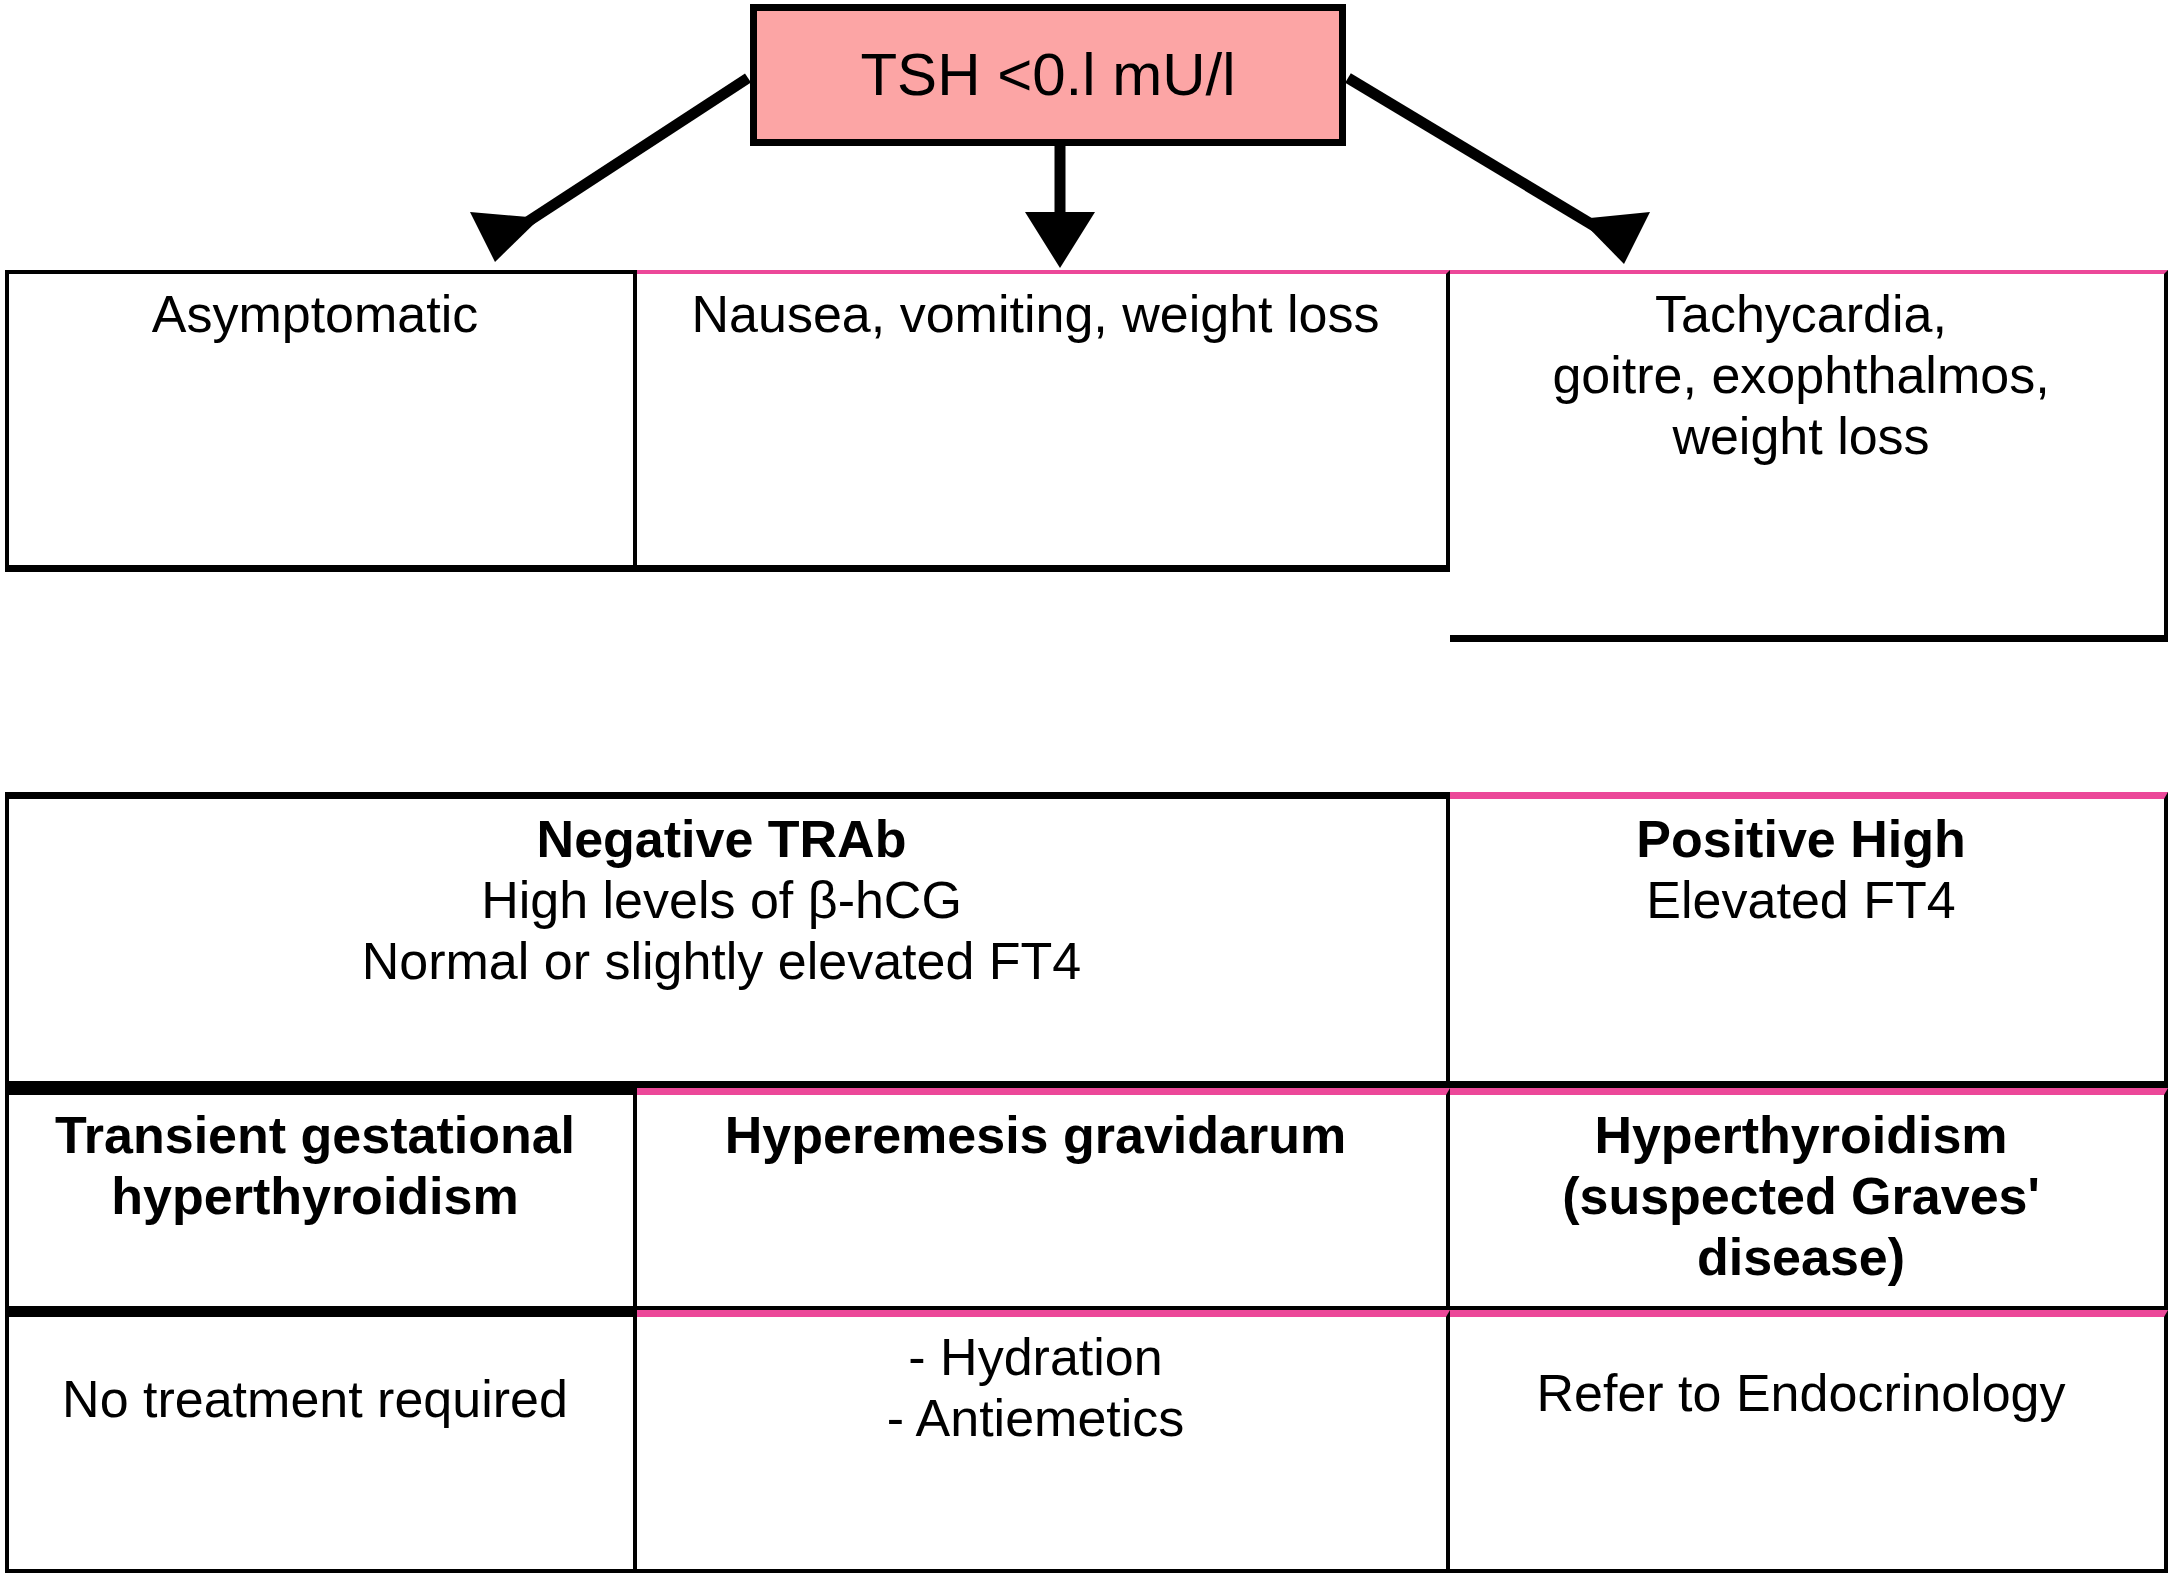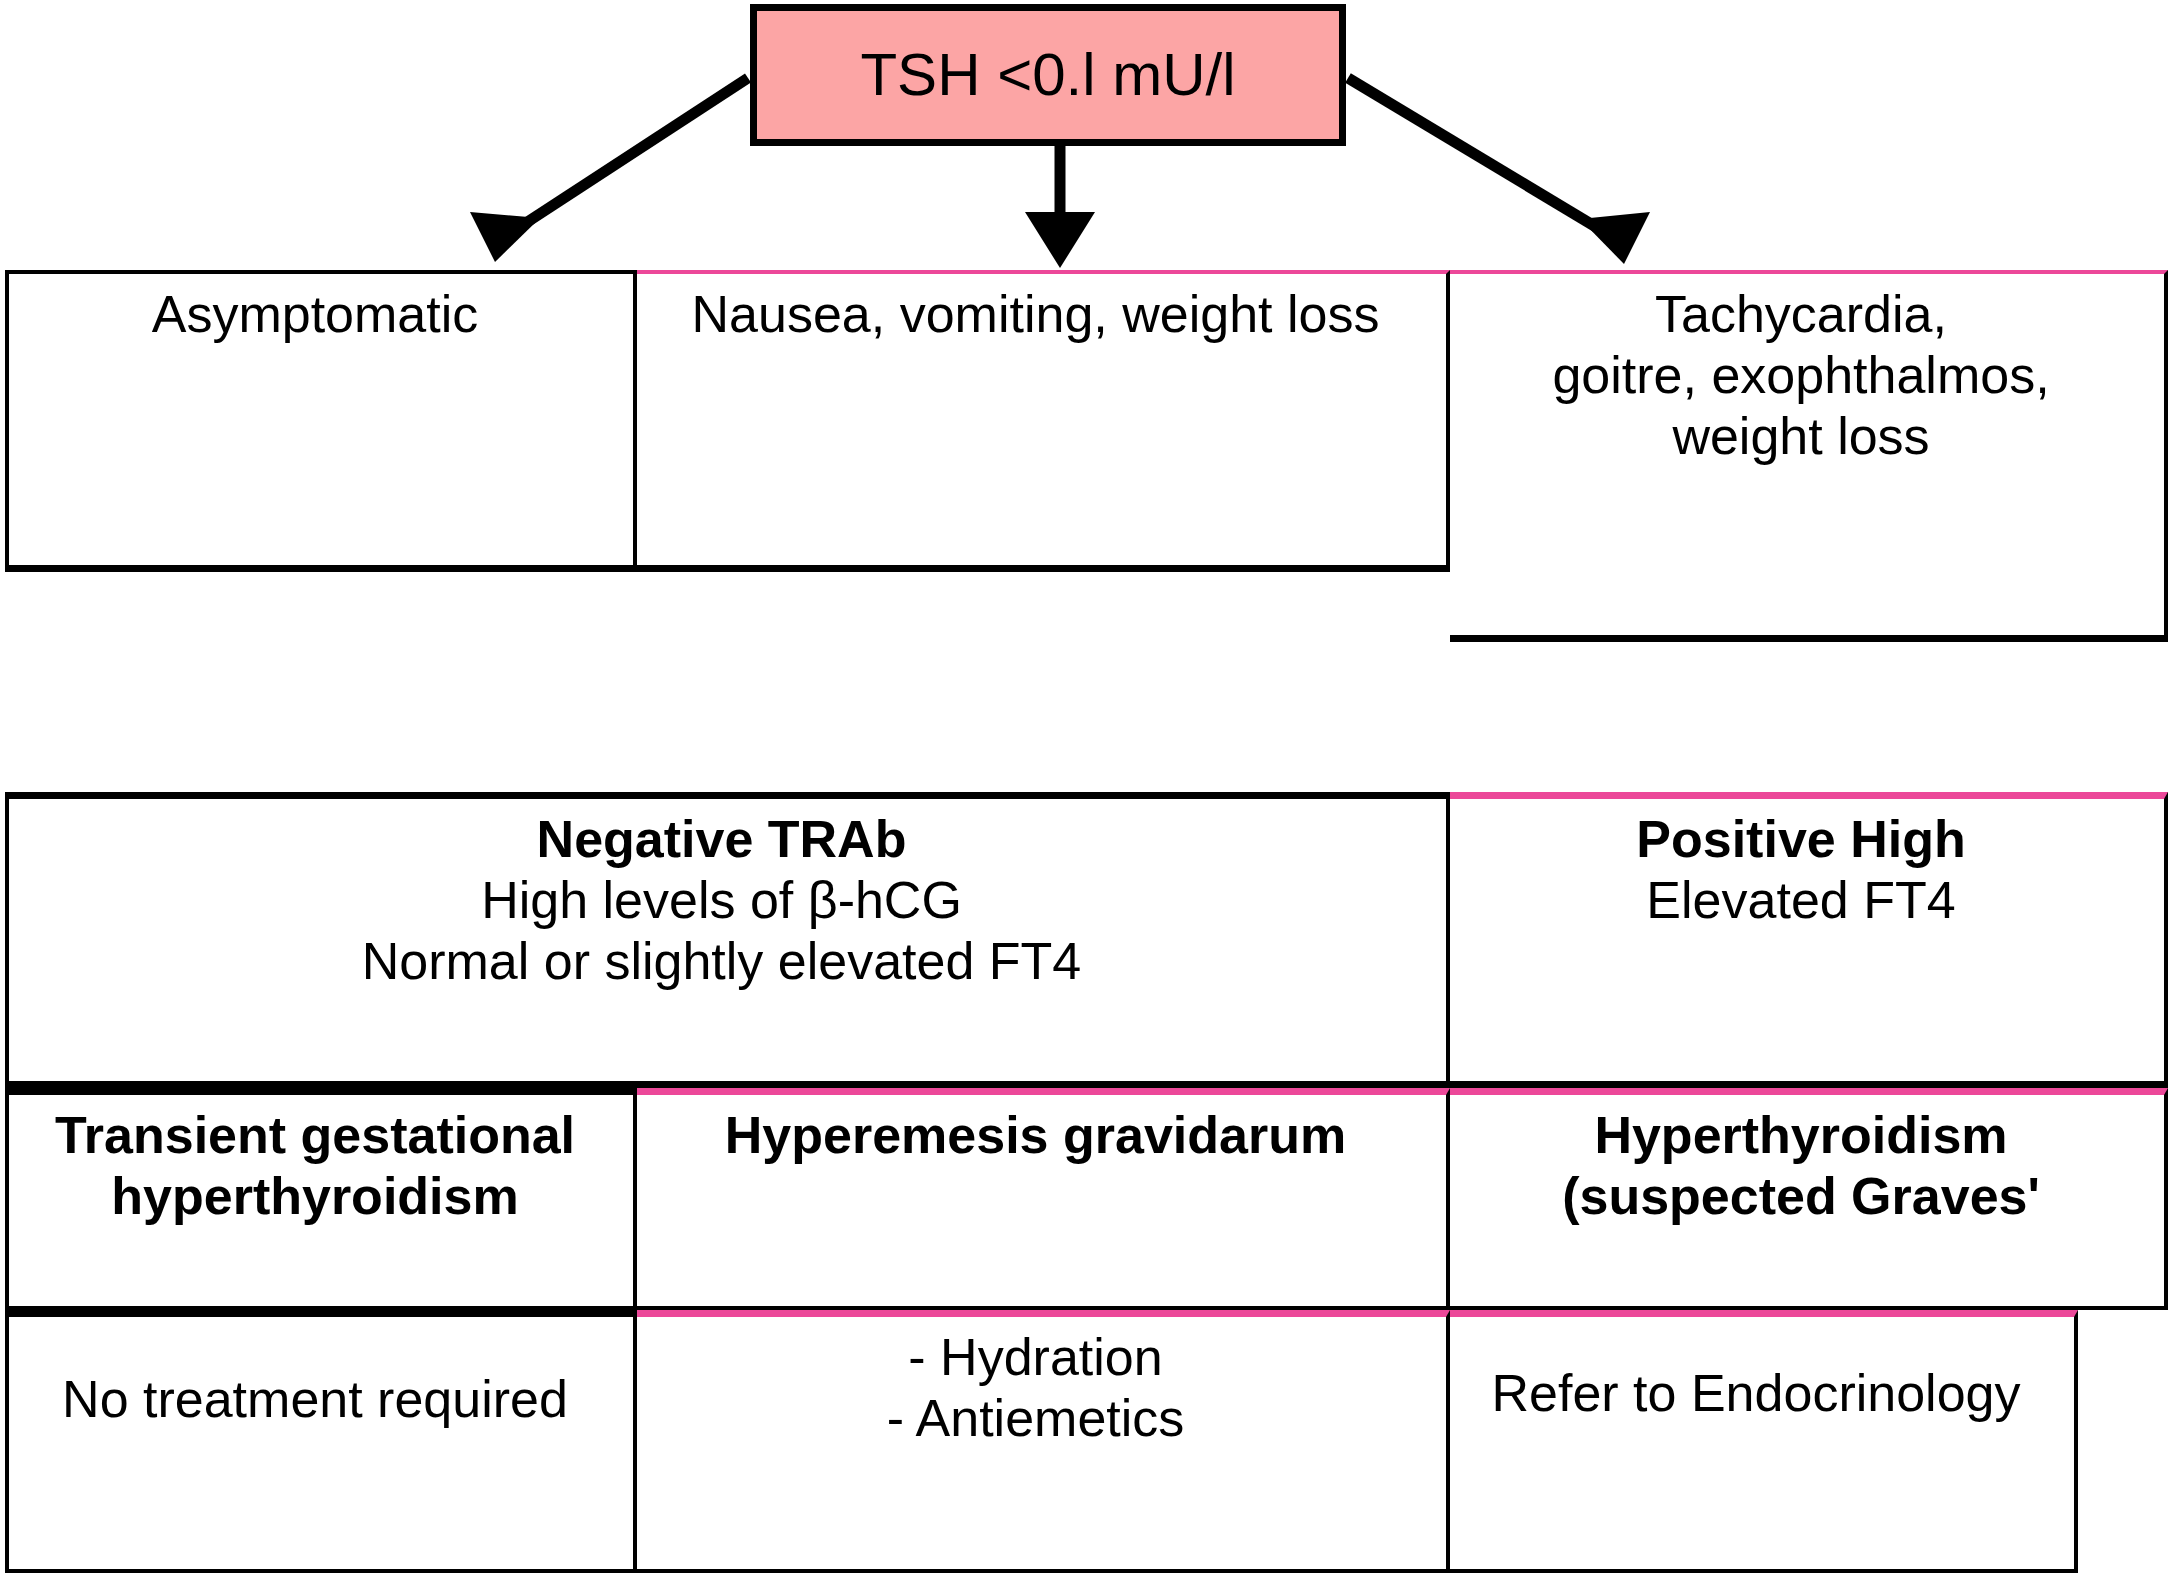--- a/index.html
+++ b/index.html
@@ -123,35 +123,36 @@
   <div class="cell top bt bb br thick-t" style="left:632px;top:818px;width:813px;height:222px;">
     <div class="txt bold">
       <span class="lead">Hyperemesis gravidarum</span>
     </div>
   </div>
 
   <div class="cell top bt bb br thick-t" style="left:1445px;top:818px;width:718px;height:222px;">
     <div class="txt bold">
       <span class="lead">Hyperthyroidism</span>
       <span class="lead">(suspected Graves'</span>
+      <span class="lead">disease)</span>
     </div>
   </div>
 
   <div class="cell top b-all thick-t" style="left:0;top:1040px;width:632px;height:263px;">
     <div class="txt" style="padding-top:42px;">
       <span class="lead">No treatment required</span>
     </div>
   </div>
 
   <div class="cell top bt bb br thick-t" style="left:632px;top:1040px;width:813px;height:263px;">
     <div class="txt">
       <span class="lead">- Hydration</span>
       <span class="lead">- Antiemetics</span>
     </div>
   </div>
 
-  <div class="cell top bt bb br thick-t" style="left:1445px;top:1040px;width:628px;height:263px;">
+  <div class="cell top bt bb br thick-t" style="left:1445px;top:1040px;width:718px;height:263px;">
     <div class="txt" style="padding-top:36px;">
       <span class="lead">Refer to Endocrinology</span>
     </div>
   </div>
 
 </div>
 
 </body></html>

